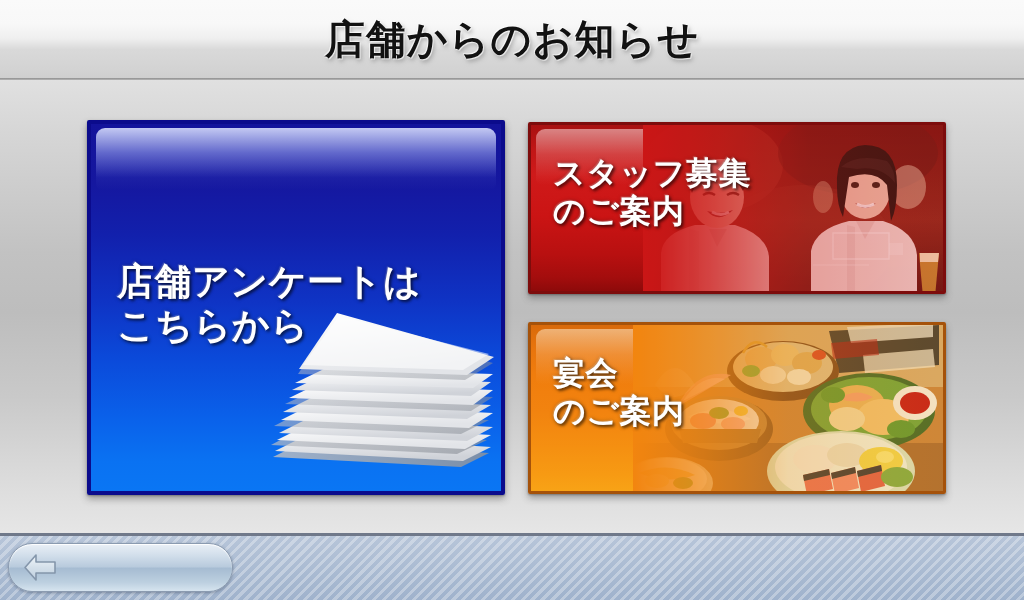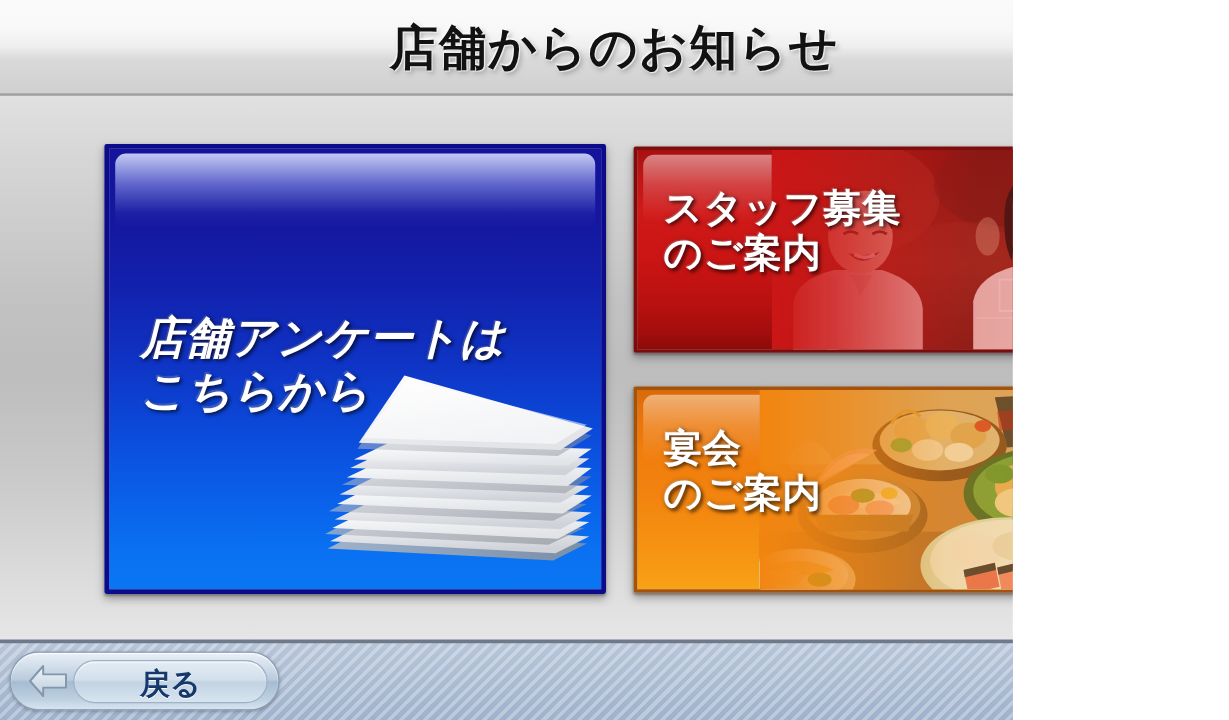--- a/index.html
+++ b/index.html
@@ -6,21 +6,21 @@
     margin: 0;
     padding: 0;
     width: 1024px;
     height: 600px;
     overflow: hidden;
     font-family: "DejaVu Sans", "Liberation Sans", sans-serif;
   }
 
   #screen {
     position: relative;
-    width: 844px;
+    width: 1024px;
     height: 600px;
     background: linear-gradient(to bottom,
         #f2f2f2 0%,
         #e9e9e9 6%,
         #d6d6d6 22%,
         #c2c2c2 42%,
         #bdbdbd 52%,
         #c9c9c9 66%,
         #dedede 82%,
         #ececec 94%,
@@ -130,21 +130,20 @@
     background: linear-gradient(to bottom,
        rgba(210,216,250,0.92) 0%,
        rgba(150,160,235,0.60) 40%,
        rgba(60,70,190,0.20) 80%,
        rgba(255,255,255,0) 100%);
   }
   #tile-survey .label {
     left: 26px; top: 136px;
     font-size: 37px;
     letter-spacing: 0.5px;
-    font-style: italic;
   }
 
   
   #paper-stack {
     position: absolute;
     right: 6px; bottom: 4px;
     width: 230px; height: 180px;
     z-index: 4;
   }
 
@@ -496,18 +495,15 @@
     <svg id="back-arrow-icon" viewBox="0 0 34 29" xmlns="http://www.w3.org/2000/svg">
       <defs>
         <linearGradient id="arrFill" x1="0" y1="0" x2="0" y2="1">
           <stop offset="0%" stop-color="#f2f7fb"></stop>
           <stop offset="50%" stop-color="#d4e0ea"></stop>
           <stop offset="100%" stop-color="#bfd0e0"></stop>
         </linearGradient>
       </defs>
       <path d="M13 2 L2 14.5 L13 27 L13 20 L32 20 L32 9 L13 9 Z" fill="url(#arrFill)" stroke="#8496ab" stroke-width="1.6" stroke-linejoin="round"></path>
     </svg>
-    <div id="back-inner">
-      <div id="back-label">戻る</div>
-    </div>
   </div>
 
 </div>
 
 </body></html>

